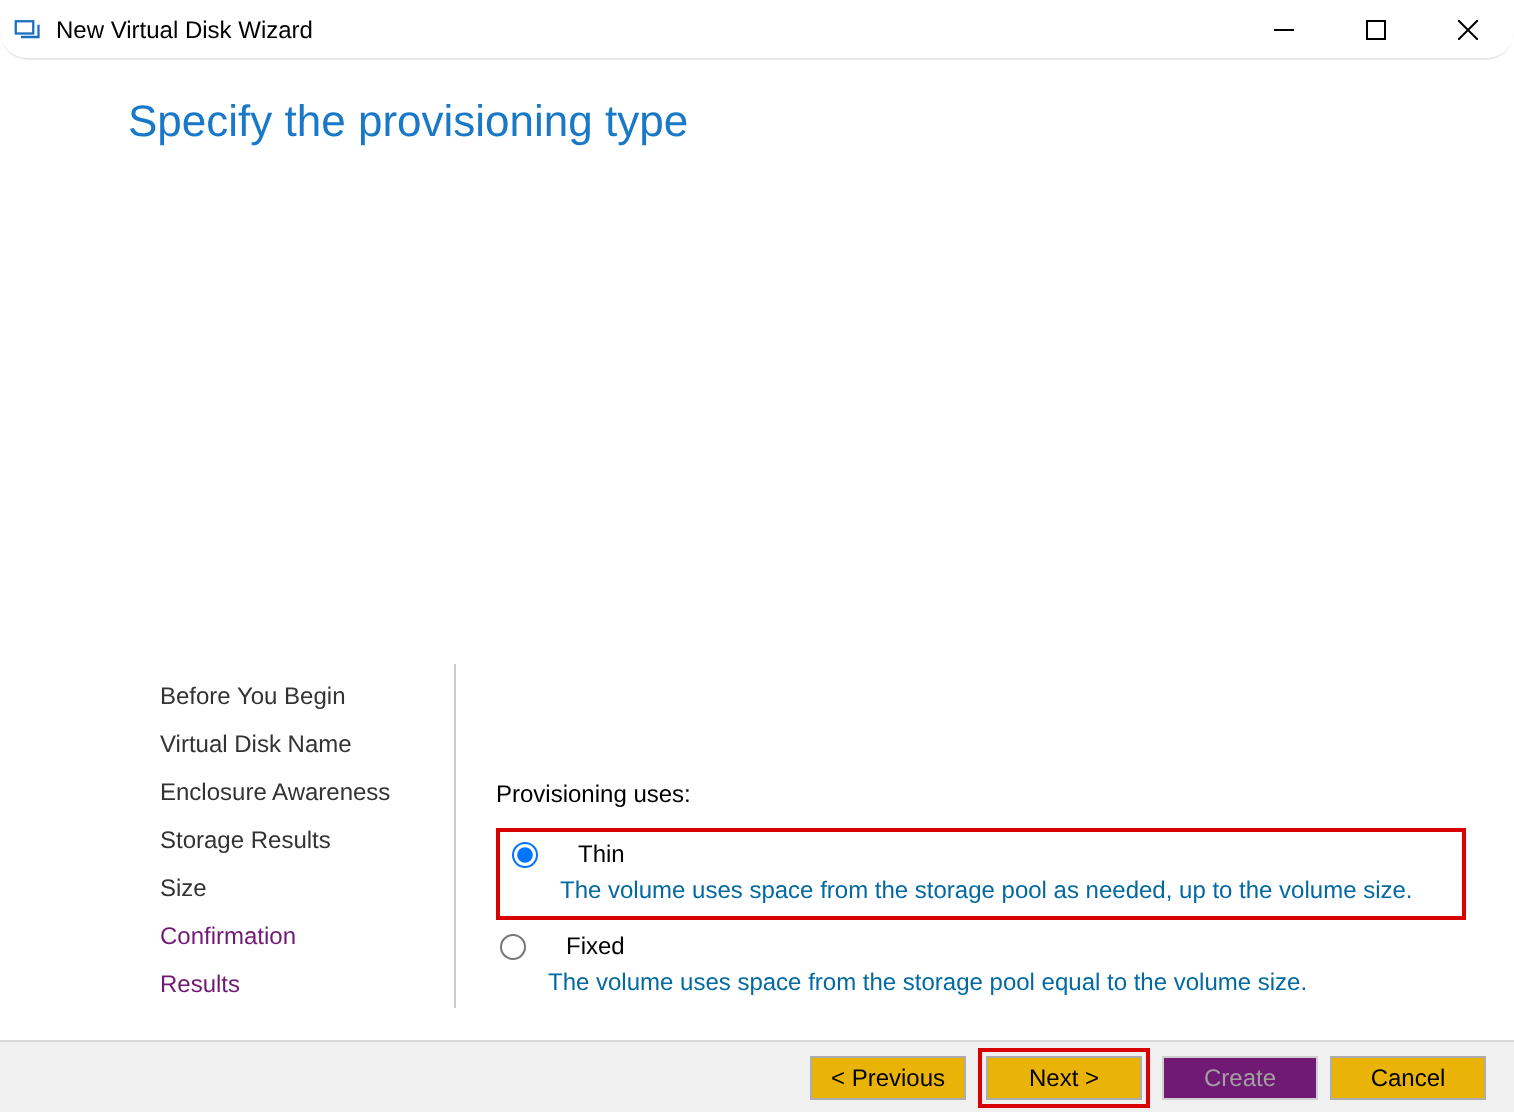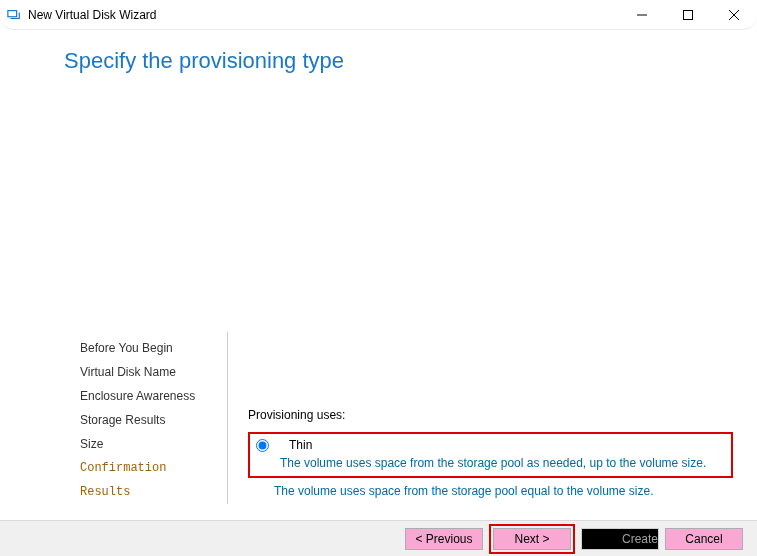--- a/index.html
+++ b/index.html
@@ -64,22 +64,21 @@
       border-right: 1px solid #ccc;
       padding-top: 4px;
     }
     .side-item {
       padding: 5px 12px 5px 16px;
       font-size: 12px;
       color: #333;
       cursor: default;
     }
     .side-item.disabled {
-      color: #a16207;
-      font-family: Liberation Mono, monospace;
+      color: #701a75;
     }
     .side-item.selected {
       background: #1979ca;
       color: #fff;
     }
     .main {
       flex: 1;
       padding: 4px 0 0 20px;
     }
     .section-label {
@@ -116,30 +115,29 @@
       justify-content: flex-end;
       padding: 0 14px 0 0;
       background: #f0f0f0;
       border-top: 1px solid #d9d9d9;
       gap: 6px;
     }
     .footer .btn {
       min-width: 78px;
       height: 22px;
       font-size: 12px;
-      background: #f9a8d4;
+      background: #eab308;
       border: 1px solid #adadad;
       color: #000;
       font-family: inherit;
     }
     .footer .btn.disabled {
       color: #a0a0a0;
       border-color: #cfcfcf;
-      background: #000000;
-      text-align: right;
+      background: #701a75;
     }
     .footer .btn-wrap {
       display: inline-flex;
     }
     .footer .btn-wrap.hl {
       border: 2.5px solid #d90000;
       padding: 2px;
     }
   </style>
 </head>
@@ -189,20 +187,24 @@
       <div class="section-label">Provisioning uses:</div>
       <div id="options">
           <div class="highlight-box">
             <label class="radio-row">
               <input type="radio" name="provtype" checked="" style="">
               <span>Thin</span>
             </label>
             <div class="radio-desc">The volume uses space from the storage pool as needed, up to the volume size.</div>
           </div>
           <div class="option-block">
+            <label class="radio-row">
+              <input type="radio" name="provtype" style="">
+              <span>Fixed</span>
+            </label>
             <div class="radio-desc">The volume uses space from the storage pool equal to the volume size.</div>
           </div>
         </div>
     </div>
   </div>
 </div>
 
 <div class="footer">
   <span class="btn-wrap">
     <button class="btn">&lt; Previous</button>

